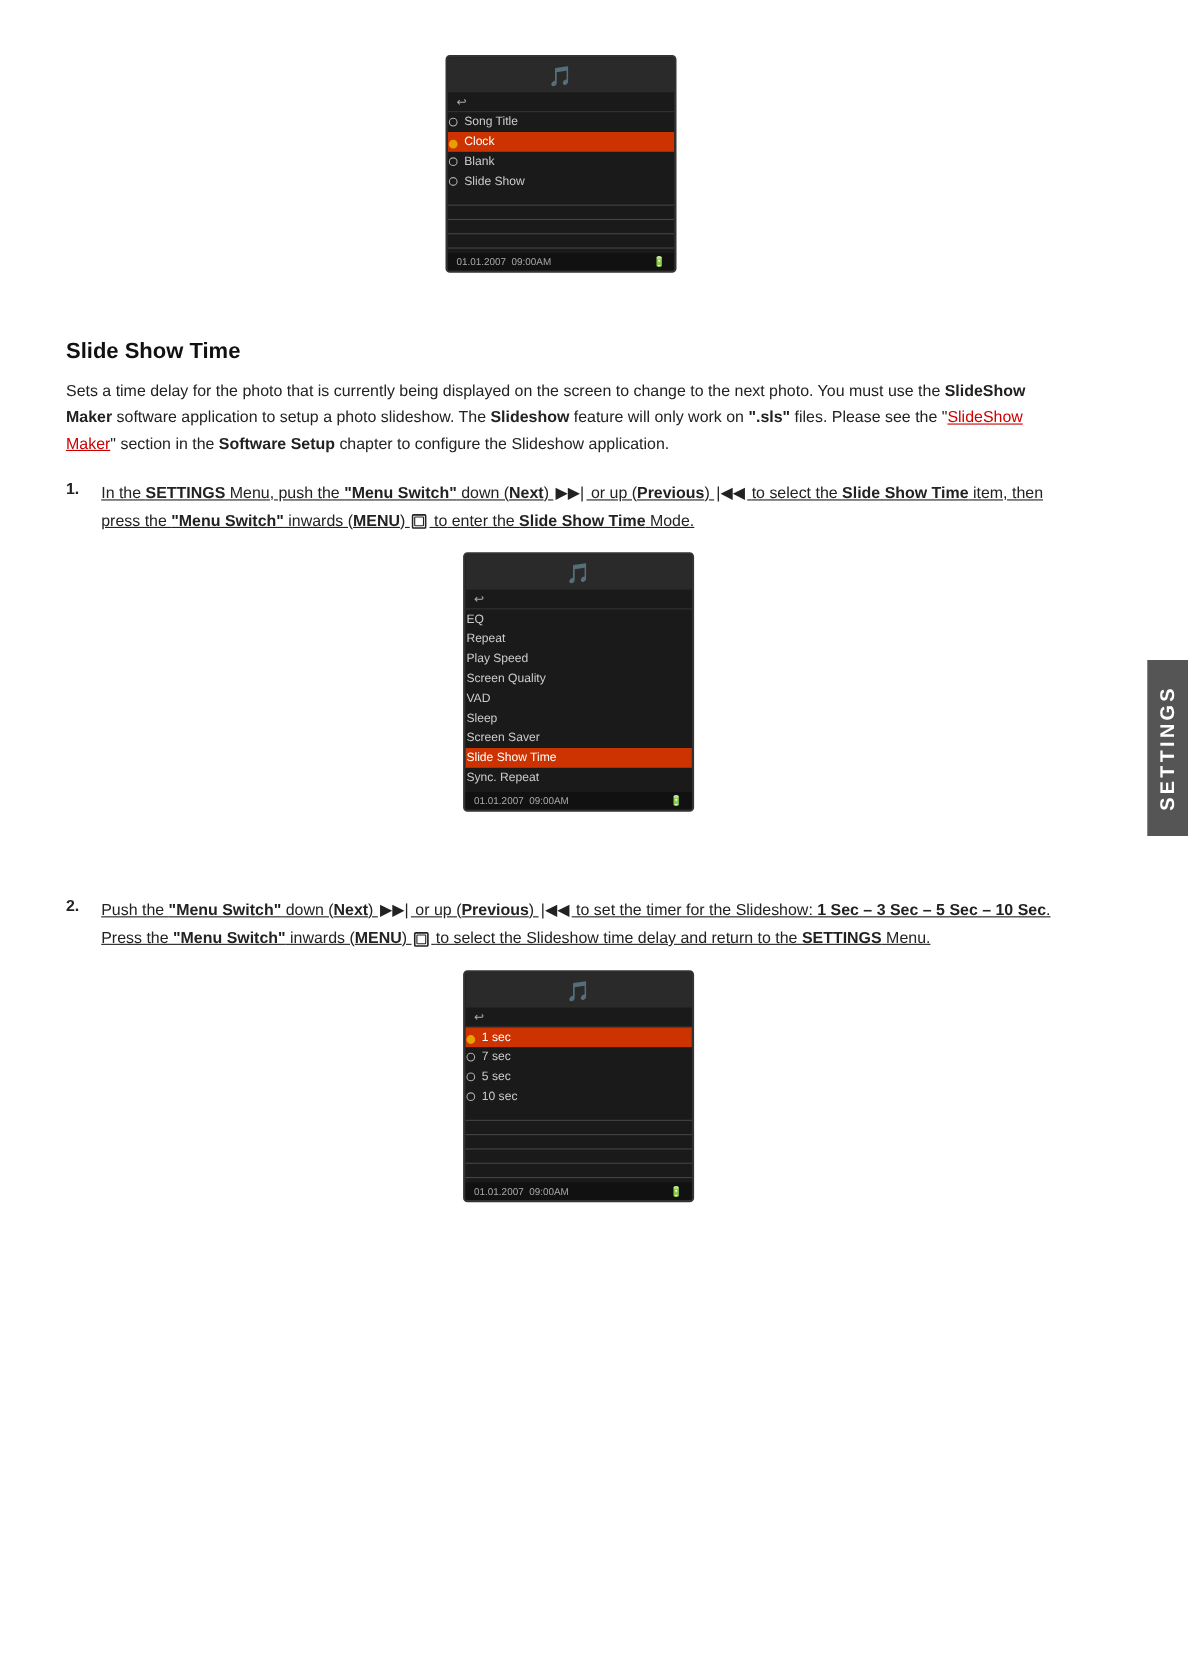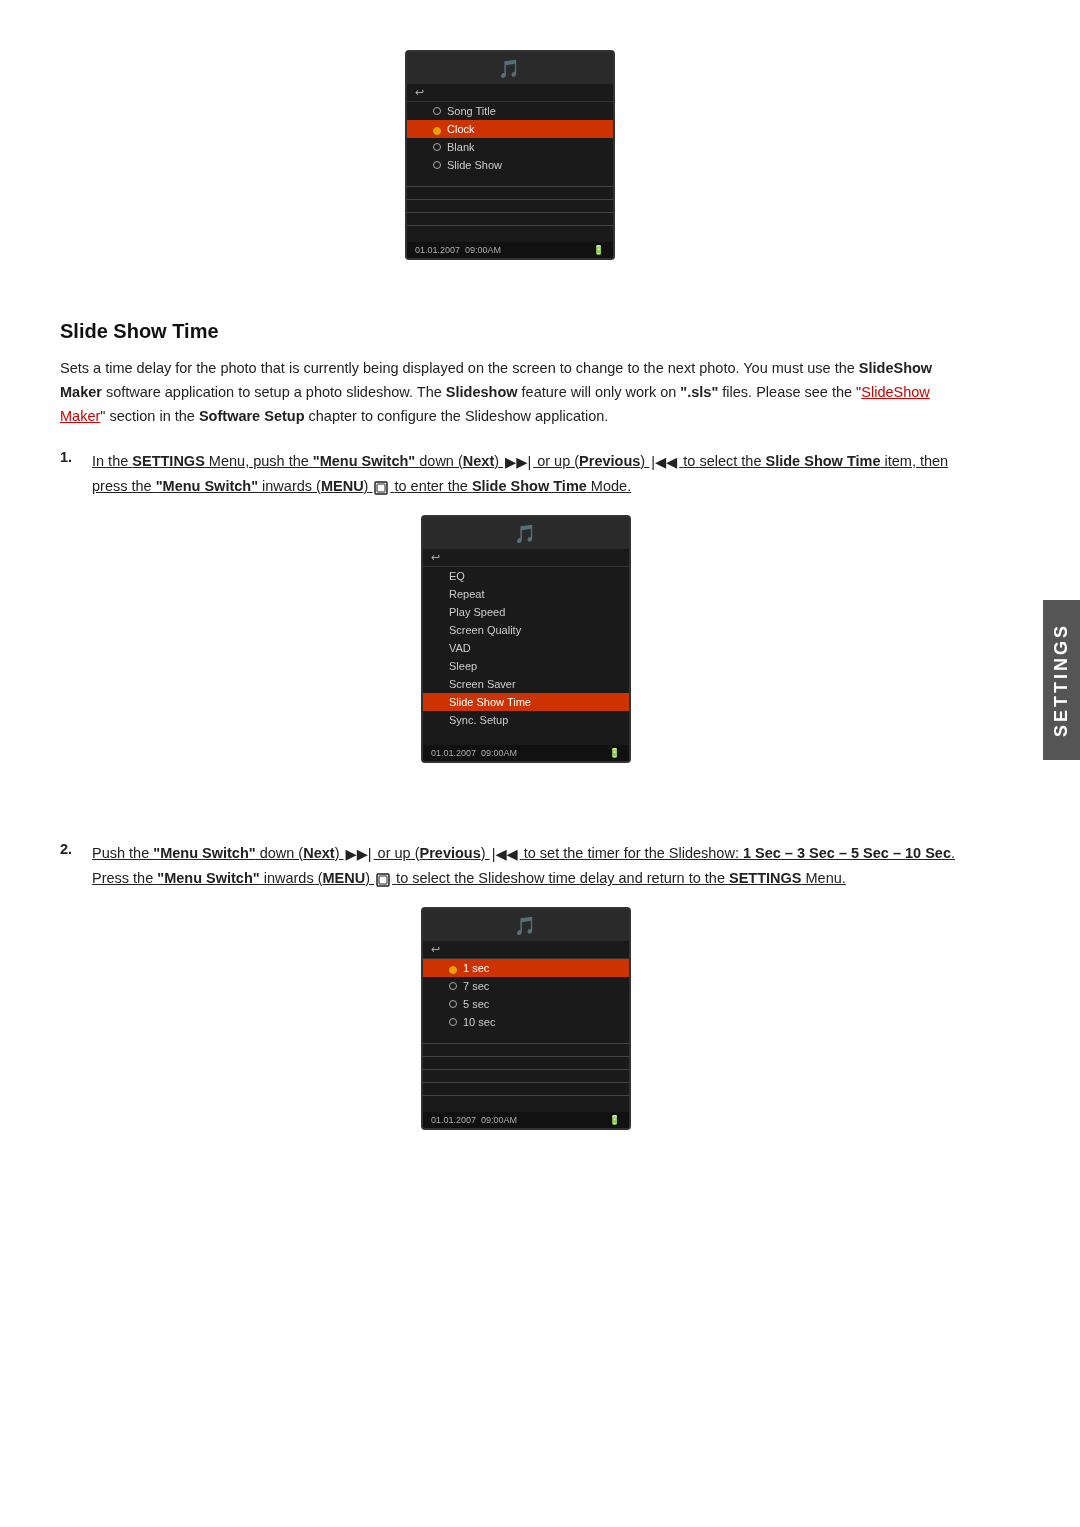--- a/index.html
+++ b/index.html
@@ -72,21 +72,21 @@
       color: #aaa;
       font-size: 11px;
       padding: 2px 8px;
       display: block;
       border-bottom: 1px solid #333;
     }
 
     .device-menu-item {
       color: #ccc;
       font-size: 11px;
-      padding: 3px 26px;
+      padding: 3px 1px;
       display: flex;
       align-items: center;
       gap: 6px;
     }
 
     .device-menu-item.selected {
       background: #cc3300;
       color: #fff;
       align-items: flex-end;
     }
@@ -106,21 +106,21 @@
     }
 
     .device-footer {
       background: #111;
       color: #aaa;
       font-size: 9px;
       padding: 3px 8px;
       display: flex;
       align-items: center;
       justify-content: space-between;
-      margin-top: 16px;
+      margin-top: 4px;
     }
 
     
     .section-title {
       font-size: 20px;
       font-weight: bold;
       margin-bottom: 14px;
       color: #111;
     }
 
@@ -298,21 +298,21 @@
           <div class="device-menu-item">
               <span>Sleep</span>
             </div>
           <div class="device-menu-item">
               <span>Screen Saver</span>
             </div>
           <div class="device-menu-item selected">
               <span>Slide Show Time</span>
             </div>
           <div class="device-menu-item">
-              <span>Sync. Setup</span>
+              <span>Sync. Repeat</span>
             </div>
 
           <div class="device-footer">
             <span>01.01.2007&nbsp;&nbsp;09:00AM</span>
             <span>🔋</span>
           </div>
         </div>
       </div>
     </div>
   </div>

